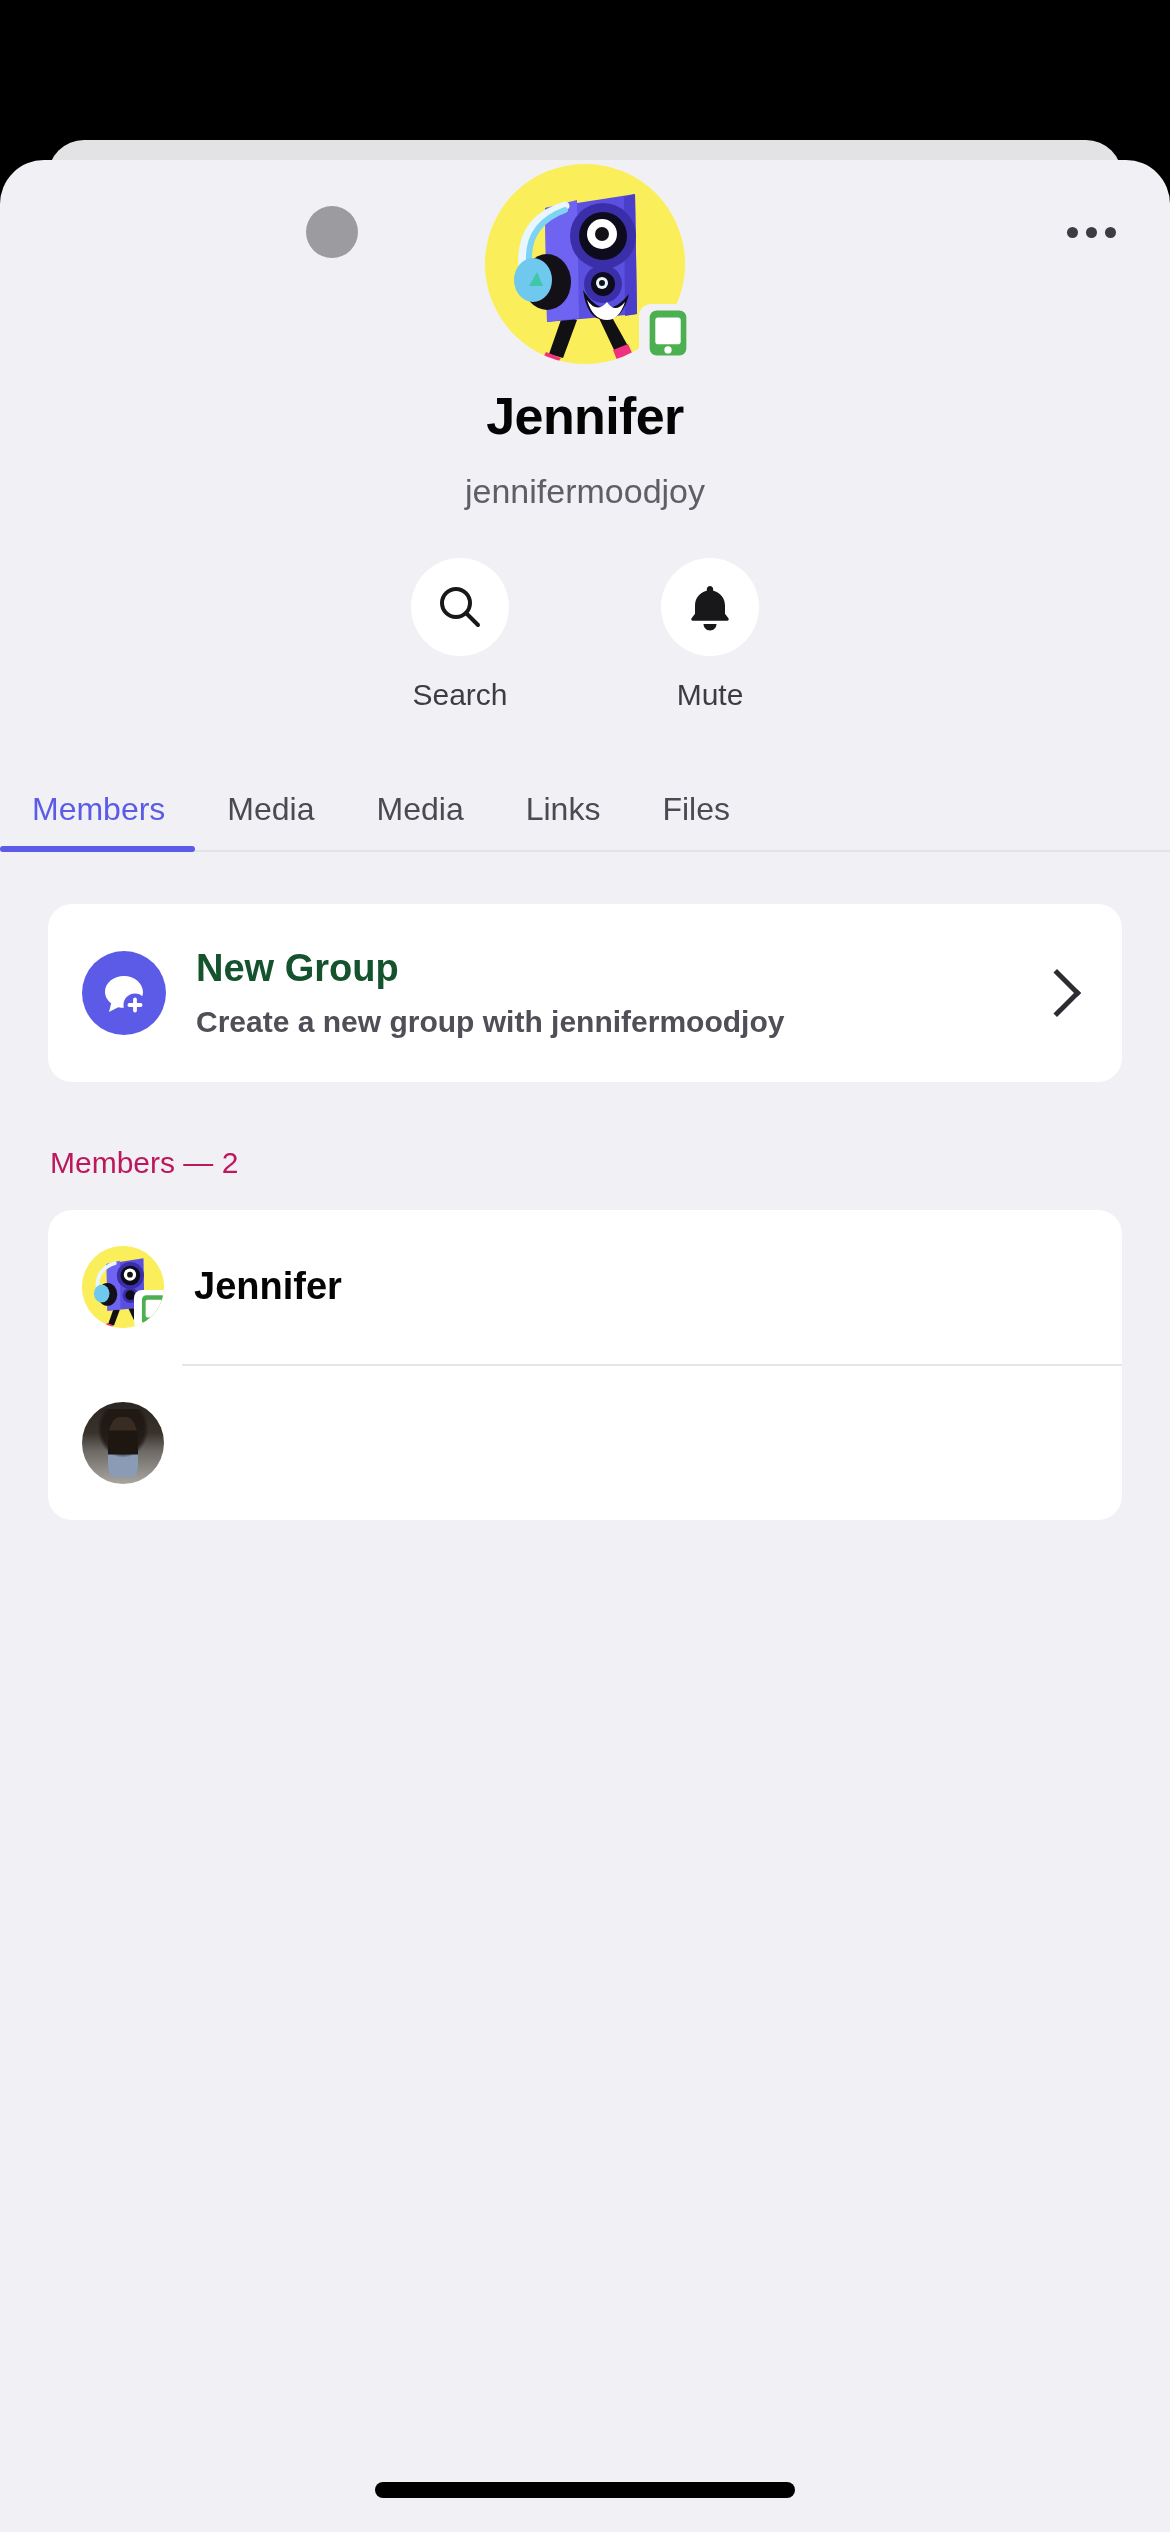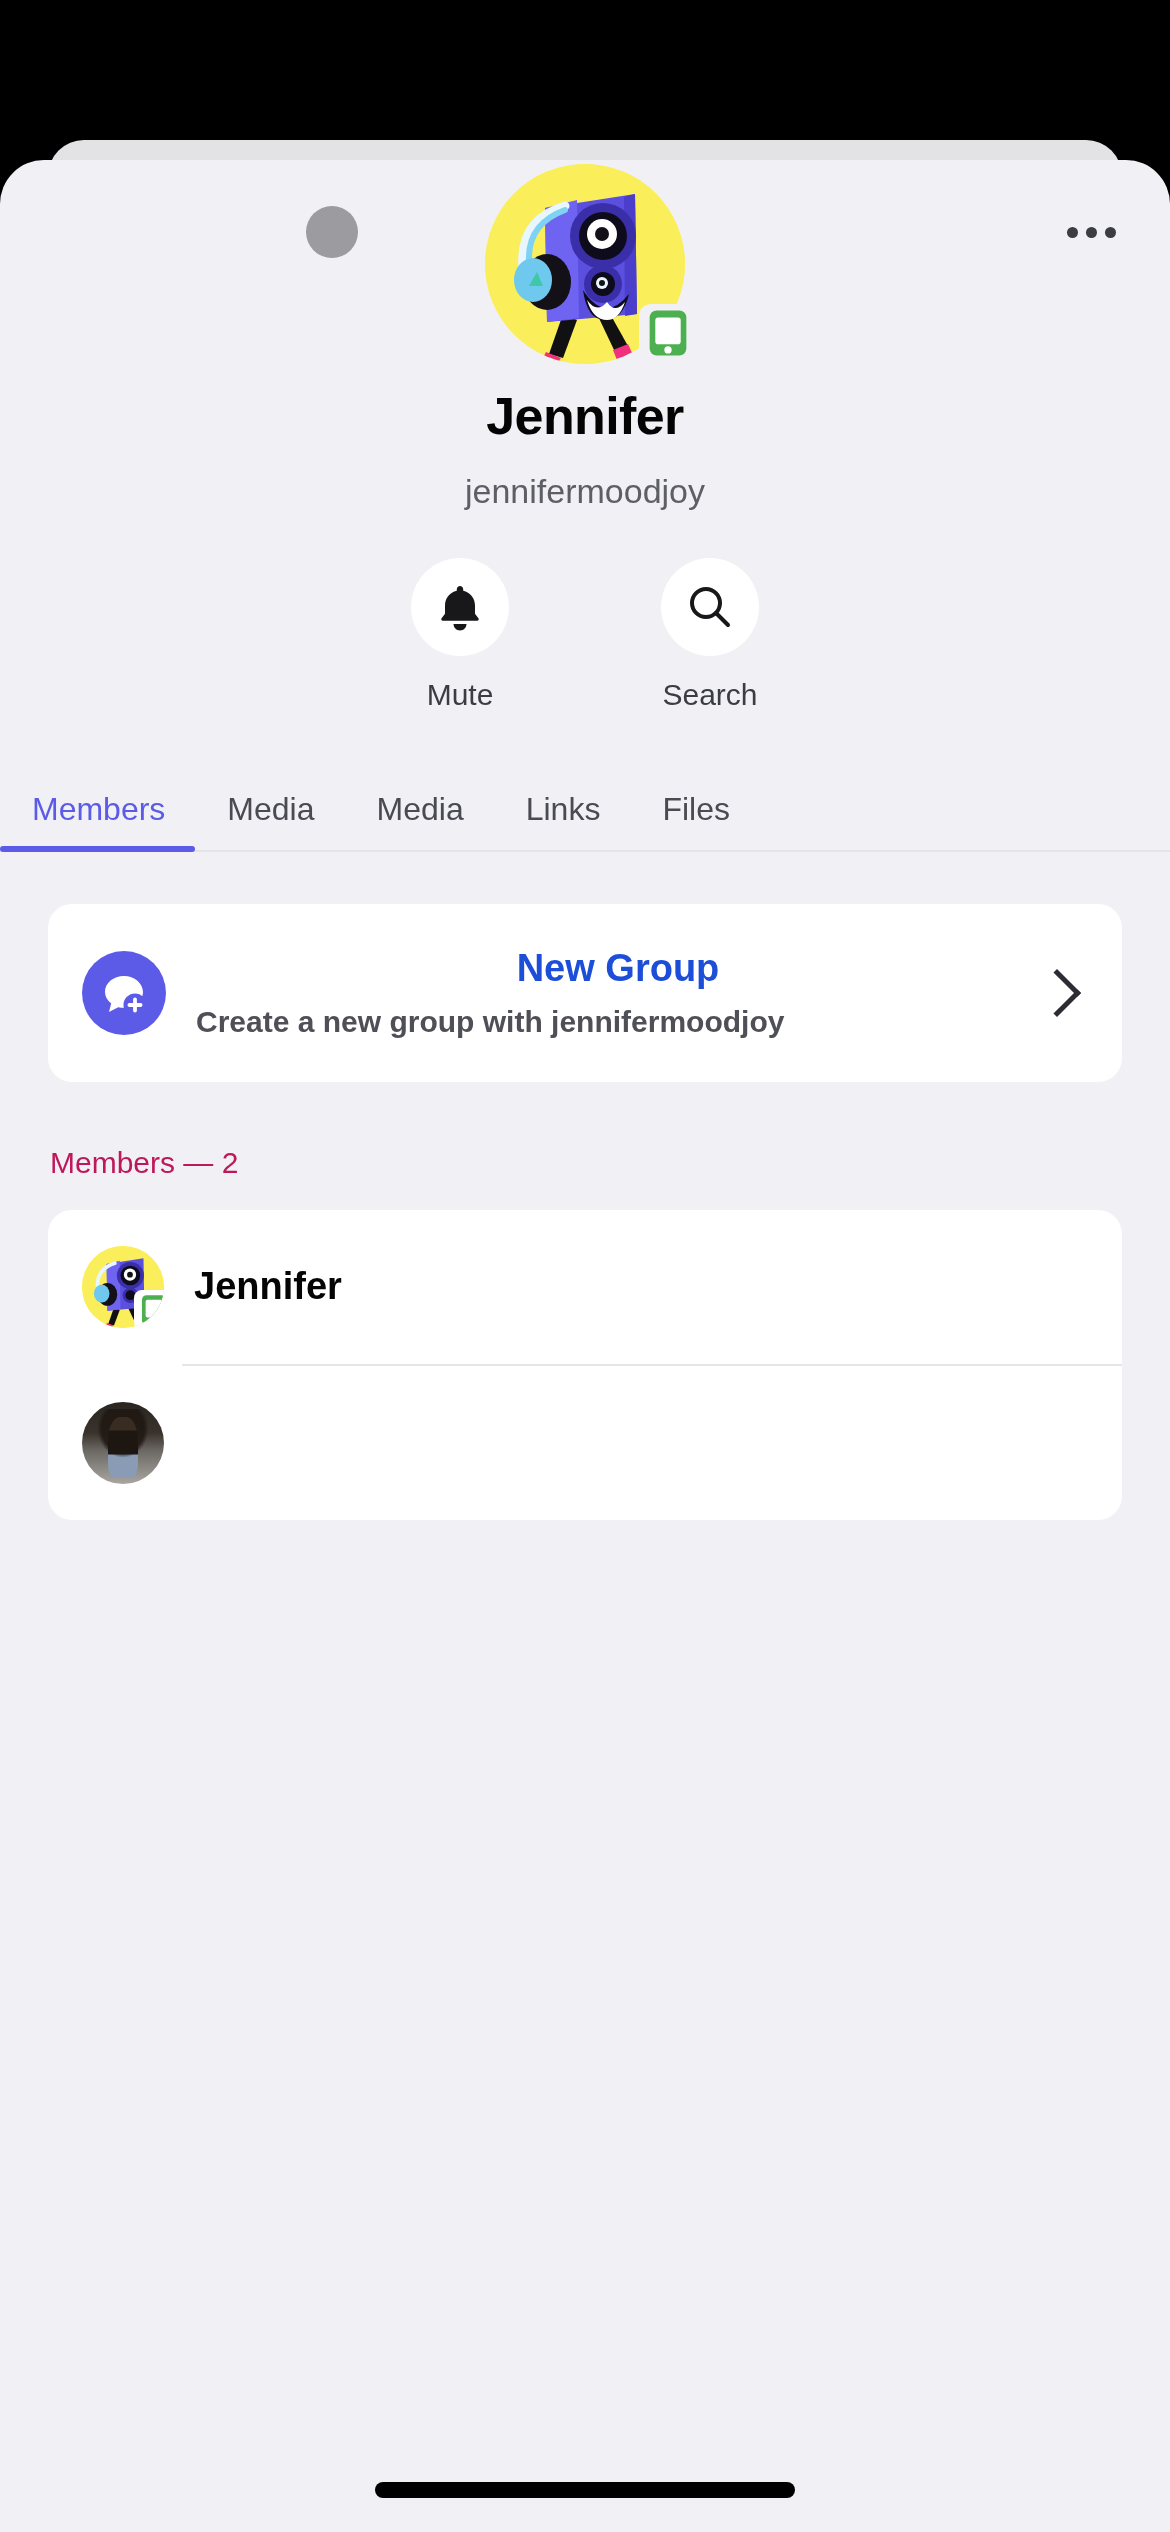--- a/index.html
+++ b/index.html
@@ -123,21 +123,21 @@
     padding: 30px 30px 30px 34px;
     min-height: 178px;
   }
   .ng-icon {
     width: 84px; height: 84px; border-radius: 50%;
     background: #5B5BE8; flex: 0 0 84px;
     display: flex; align-items: center; justify-content: center;
   }
   .ng-icon svg { width: 52px; height: 52px; }
   .ng-text { flex: 1; margin-left: 30px; }
-  .ng-title { font-size: 38px; font-weight: bold; color: #1d4ed8; line-height: 1.2; text-align: center; }
+  .ng-title { font-size: 38px; font-weight: bold; color: #14532d; line-height: 1.2; }
   .ng-sub { font-size: 30px; color: #4F4F57; margin-top: 12px; line-height: 1.2; font-weight: bold; }
   .chevron {
     width: 34px; height: 34px; flex: 0 0 34px;
     border-right: 5px solid #2C2C33; border-top: 5px solid #2C2C33;
     transform: rotate(45deg); margin-right: 18px;
   }
 
   .section-label {
     font-size: 30px; color: #be185d;
     margin-top: 64px; padding-left: 2px;
@@ -252,35 +252,35 @@
           </svg>
         </div>
       </div>
 
       <div class="display-name">Jennifer</div>
       <div class="username">jennifermoodjoy</div>
 
       <div class="actions">
         <div class="action">
           <div class="action-circle">
+            <svg width="50" height="50" viewBox="0 0 50 50" xmlns="http://www.w3.org/2000/svg">
+              <circle cx="21" cy="21" r="14" fill="none" stroke="#18181B" stroke-width="4"></circle>
+              <line x1="31" y1="31" x2="43" y2="43" stroke="#18181B" stroke-width="4" stroke-linecap="round"></line>
+            </svg>
+          </div>
+          <div class="action-label">Search</div>
+        </div>
+        <div class="action">
+          <div class="action-circle">
             <svg width="48" height="50" viewBox="0 0 48 50" xmlns="http://www.w3.org/2000/svg">
               <path d="M24 4 c-1.8 0 -3.2 1.4 -3.2 3.2 v1.6 C13.8 10.3 9 16.2 9 23.4 v8.4 l-3.4 4.4 c-.8 1 -.1 2.5 1.2 2.5 h34.4 c1.3 0 2 -1.5 1.2 -2.5 L39 31.8 v-8.4 c0 -7.2 -4.8 -13.1 -11.8 -14.6 V7.2 C27.2 5.4 25.8 4 24 4 Z" fill="#18181B"></path>
               <path d="M17.5 42 h13 c0 3.6 -2.9 6.5 -6.5 6.5 S17.5 45.6 17.5 42 Z" fill="#18181B"></path>
             </svg>
           </div>
           <div class="action-label">Mute</div>
-        </div>
-        <div class="action">
-          <div class="action-circle">
-            <svg width="50" height="50" viewBox="0 0 50 50" xmlns="http://www.w3.org/2000/svg">
-              <circle cx="21" cy="21" r="14" fill="none" stroke="#18181B" stroke-width="4"></circle>
-              <line x1="31" y1="31" x2="43" y2="43" stroke="#18181B" stroke-width="4" stroke-linecap="round"></line>
-            </svg>
-          </div>
-          <div class="action-label">Search</div>
         </div>
       </div>
     </div>
 
     <div class="tabs">
       <div class="tab active">Members</div>
       <div class="tab">Media</div>
       <div class="tab">Media</div>
       <div class="tab">Links</div>
       <div class="tab">Files</div>

